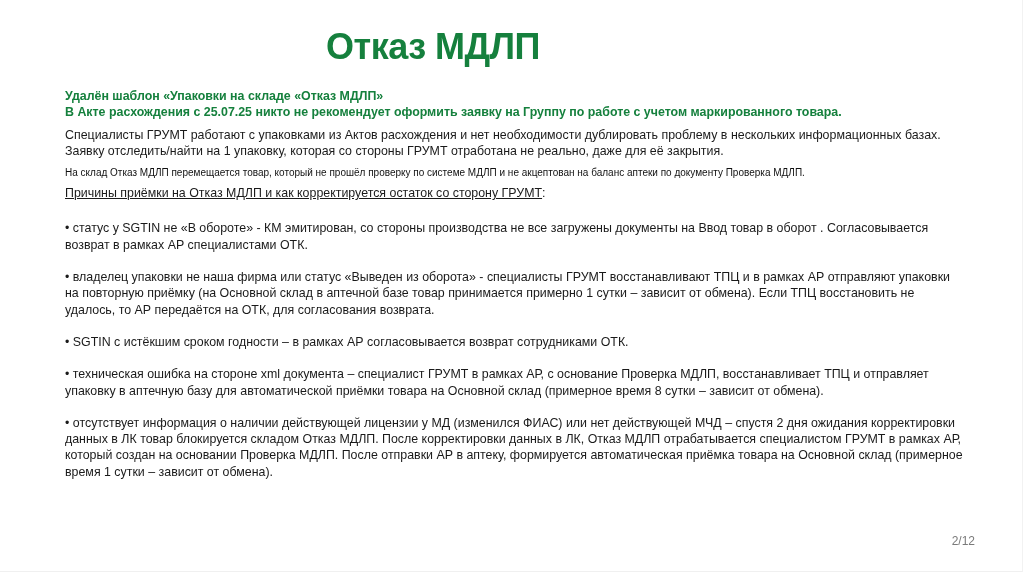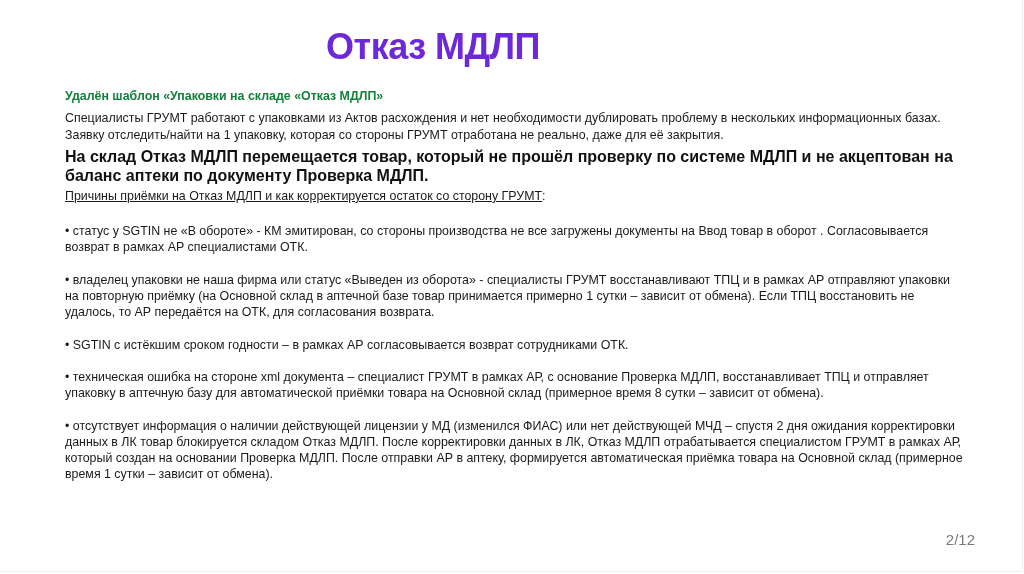--- a/index.html
+++ b/index.html
@@ -24,67 +24,68 @@
       border-bottom: 1px solid #f0f0f0;
     }
     .title {
       position: absolute;
       left: 0;
       width: 866px;
       top: 24px;
       text-align: center;
       font-size: 36px;
       font-weight: bold;
-      color: #6d28d9;
+      color: #15803d;
       letter-spacing: -0.5px;
       line-height: 46px;
     }
     .content {
       position: absolute;
       left: 65px;
       top: 88px;
       width: 900px;
       font-size: 12.4px;
       line-height: 16.3px;
       color: #1a1a1a;
     }
     .red {
       color: #15803d;
       font-weight: bold;
     }
     .para { margin: 0 0 4px 0; }
     .para.red { margin-bottom: 6px; }
     .bold-para {
-      font-size: 16px;
+      font-size: 10px;
       line-height: 19px;
-      font-weight: bold;
+      font-weight: normal;
       color: #111;
       margin: 0 0 3px 0;
     }
     .underline { text-decoration: underline; }
     .reasons-head { margin: 0 0 19px 0; }
     .bullet { margin: 16px 0 4px 0; }
     .page-num {
       position: absolute;
       right: 47px;
       bottom: 23px;
-      font-size: 15px;
+      font-size: 12px;
       color: #7a7a7a;
       font-family: "Liberation Sans", sans-serif;
     }
   </style>
 </head>
 <body>
 
 <div class="slide">
   <div class="title">Отказ МДЛП</div>
 
   <div class="content">
     <div class="para red">
       <div>Удалён шаблон «Упаковки на складе «Отказ МДЛП»</div>
+      <div>В Акте расхождения с 25.07.25 никто не рекомендует оформить заявку на Группу по работе с учетом маркированного товара.</div>
     </div>
 
     <div class="para">Специалисты ГРУМТ работают с упаковками из Актов расхождения и нет необходимости дублировать проблему в нескольких информационных базах. Заявку отследить/найти на 1 упаковку, которая со стороны ГРУМТ отработана не реально, даже для её закрытия.</div>
 
     <div class="bold-para">На склад Отказ МДЛП перемещается товар, который не прошёл проверку по системе МДЛП и не акцептован на баланс аптеки по документу Проверка МДЛП.</div>
 
     <div class="reasons-head"><span class="underline">Причины приёмки на Отказ МДЛП и как корректируется остаток  со сторону ГРУМТ</span><span>:</span></div>
 
     <div class="bullet">• статус у SGTIN не «В обороте»  - КМ эмитирован, со стороны производства не все загружены документы на Ввод товар в оборот . Согласовывается возврат в рамках АР специалистами ОТК.</div>
     <div class="bullet">• владелец упаковки не наша фирма или статус «Выведен из оборота» -  специалисты ГРУМТ восстанавливают ТПЦ и в рамках АР отправляют упаковки на повторную приёмку (на Основной склад в аптечной базе товар принимается примерно 1 сутки – зависит от обмена). Если ТПЦ восстановить не удалось, то АР передаётся на ОТК, для согласования возврата.</div>

